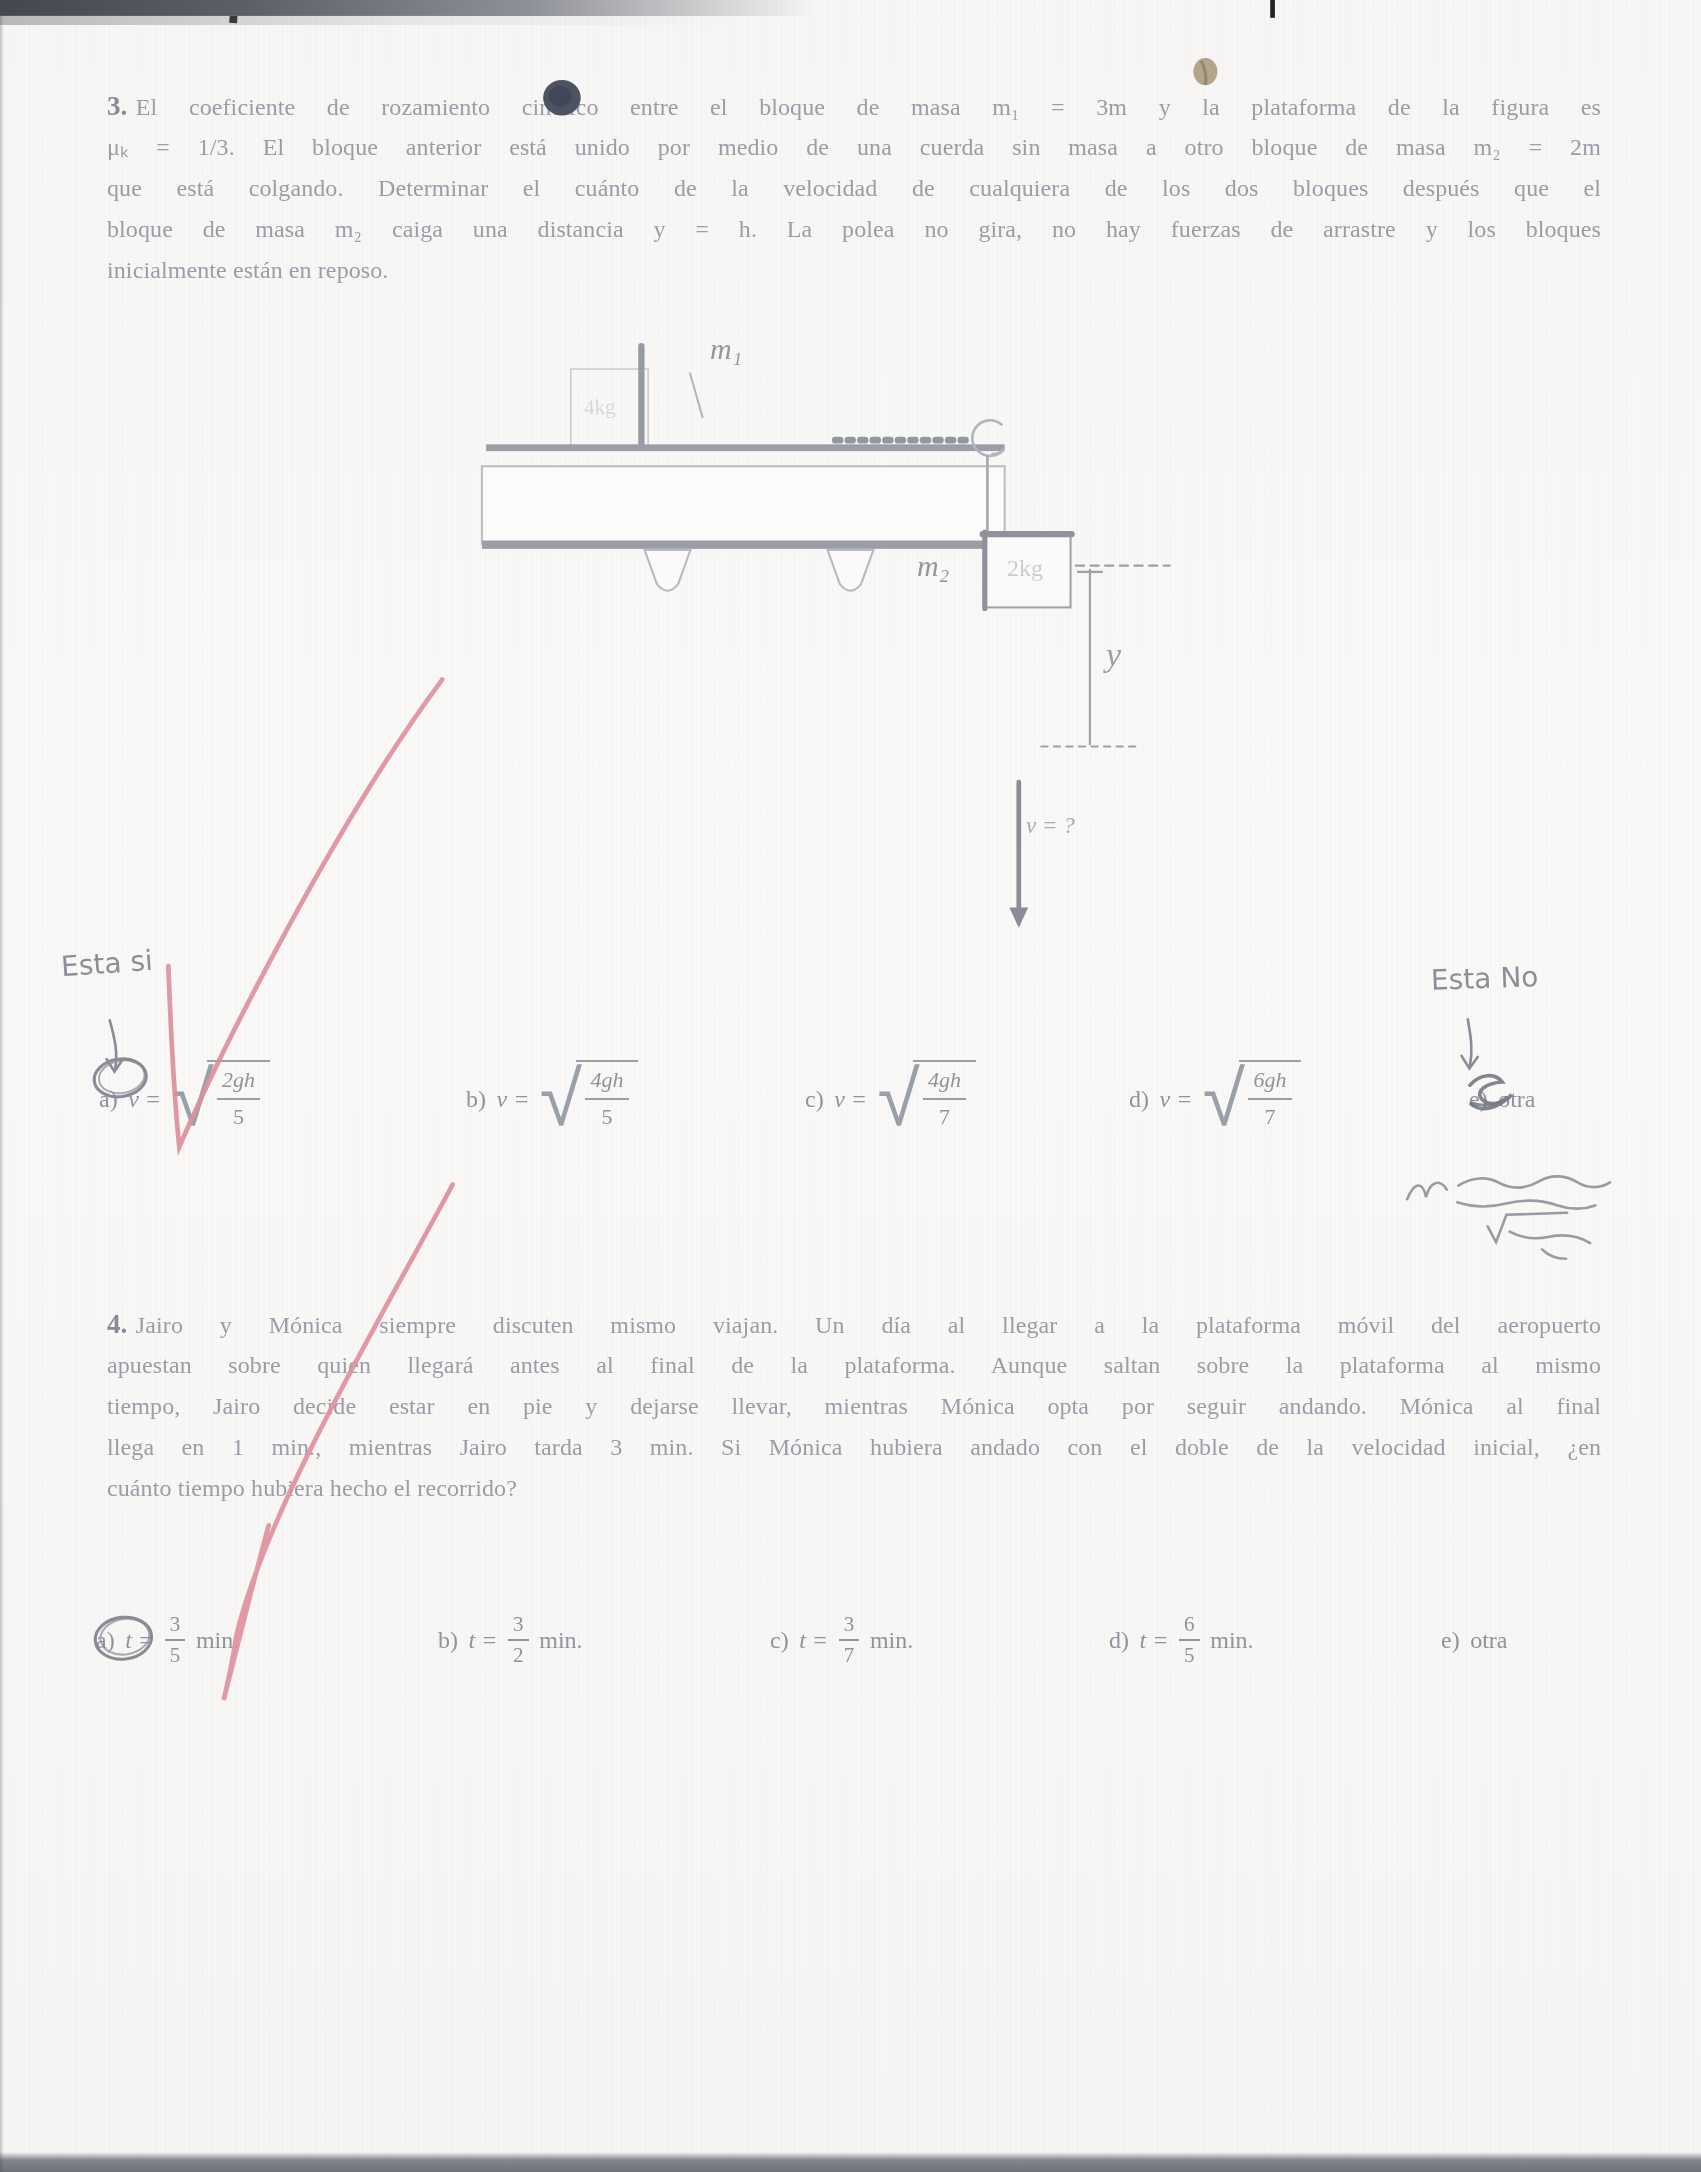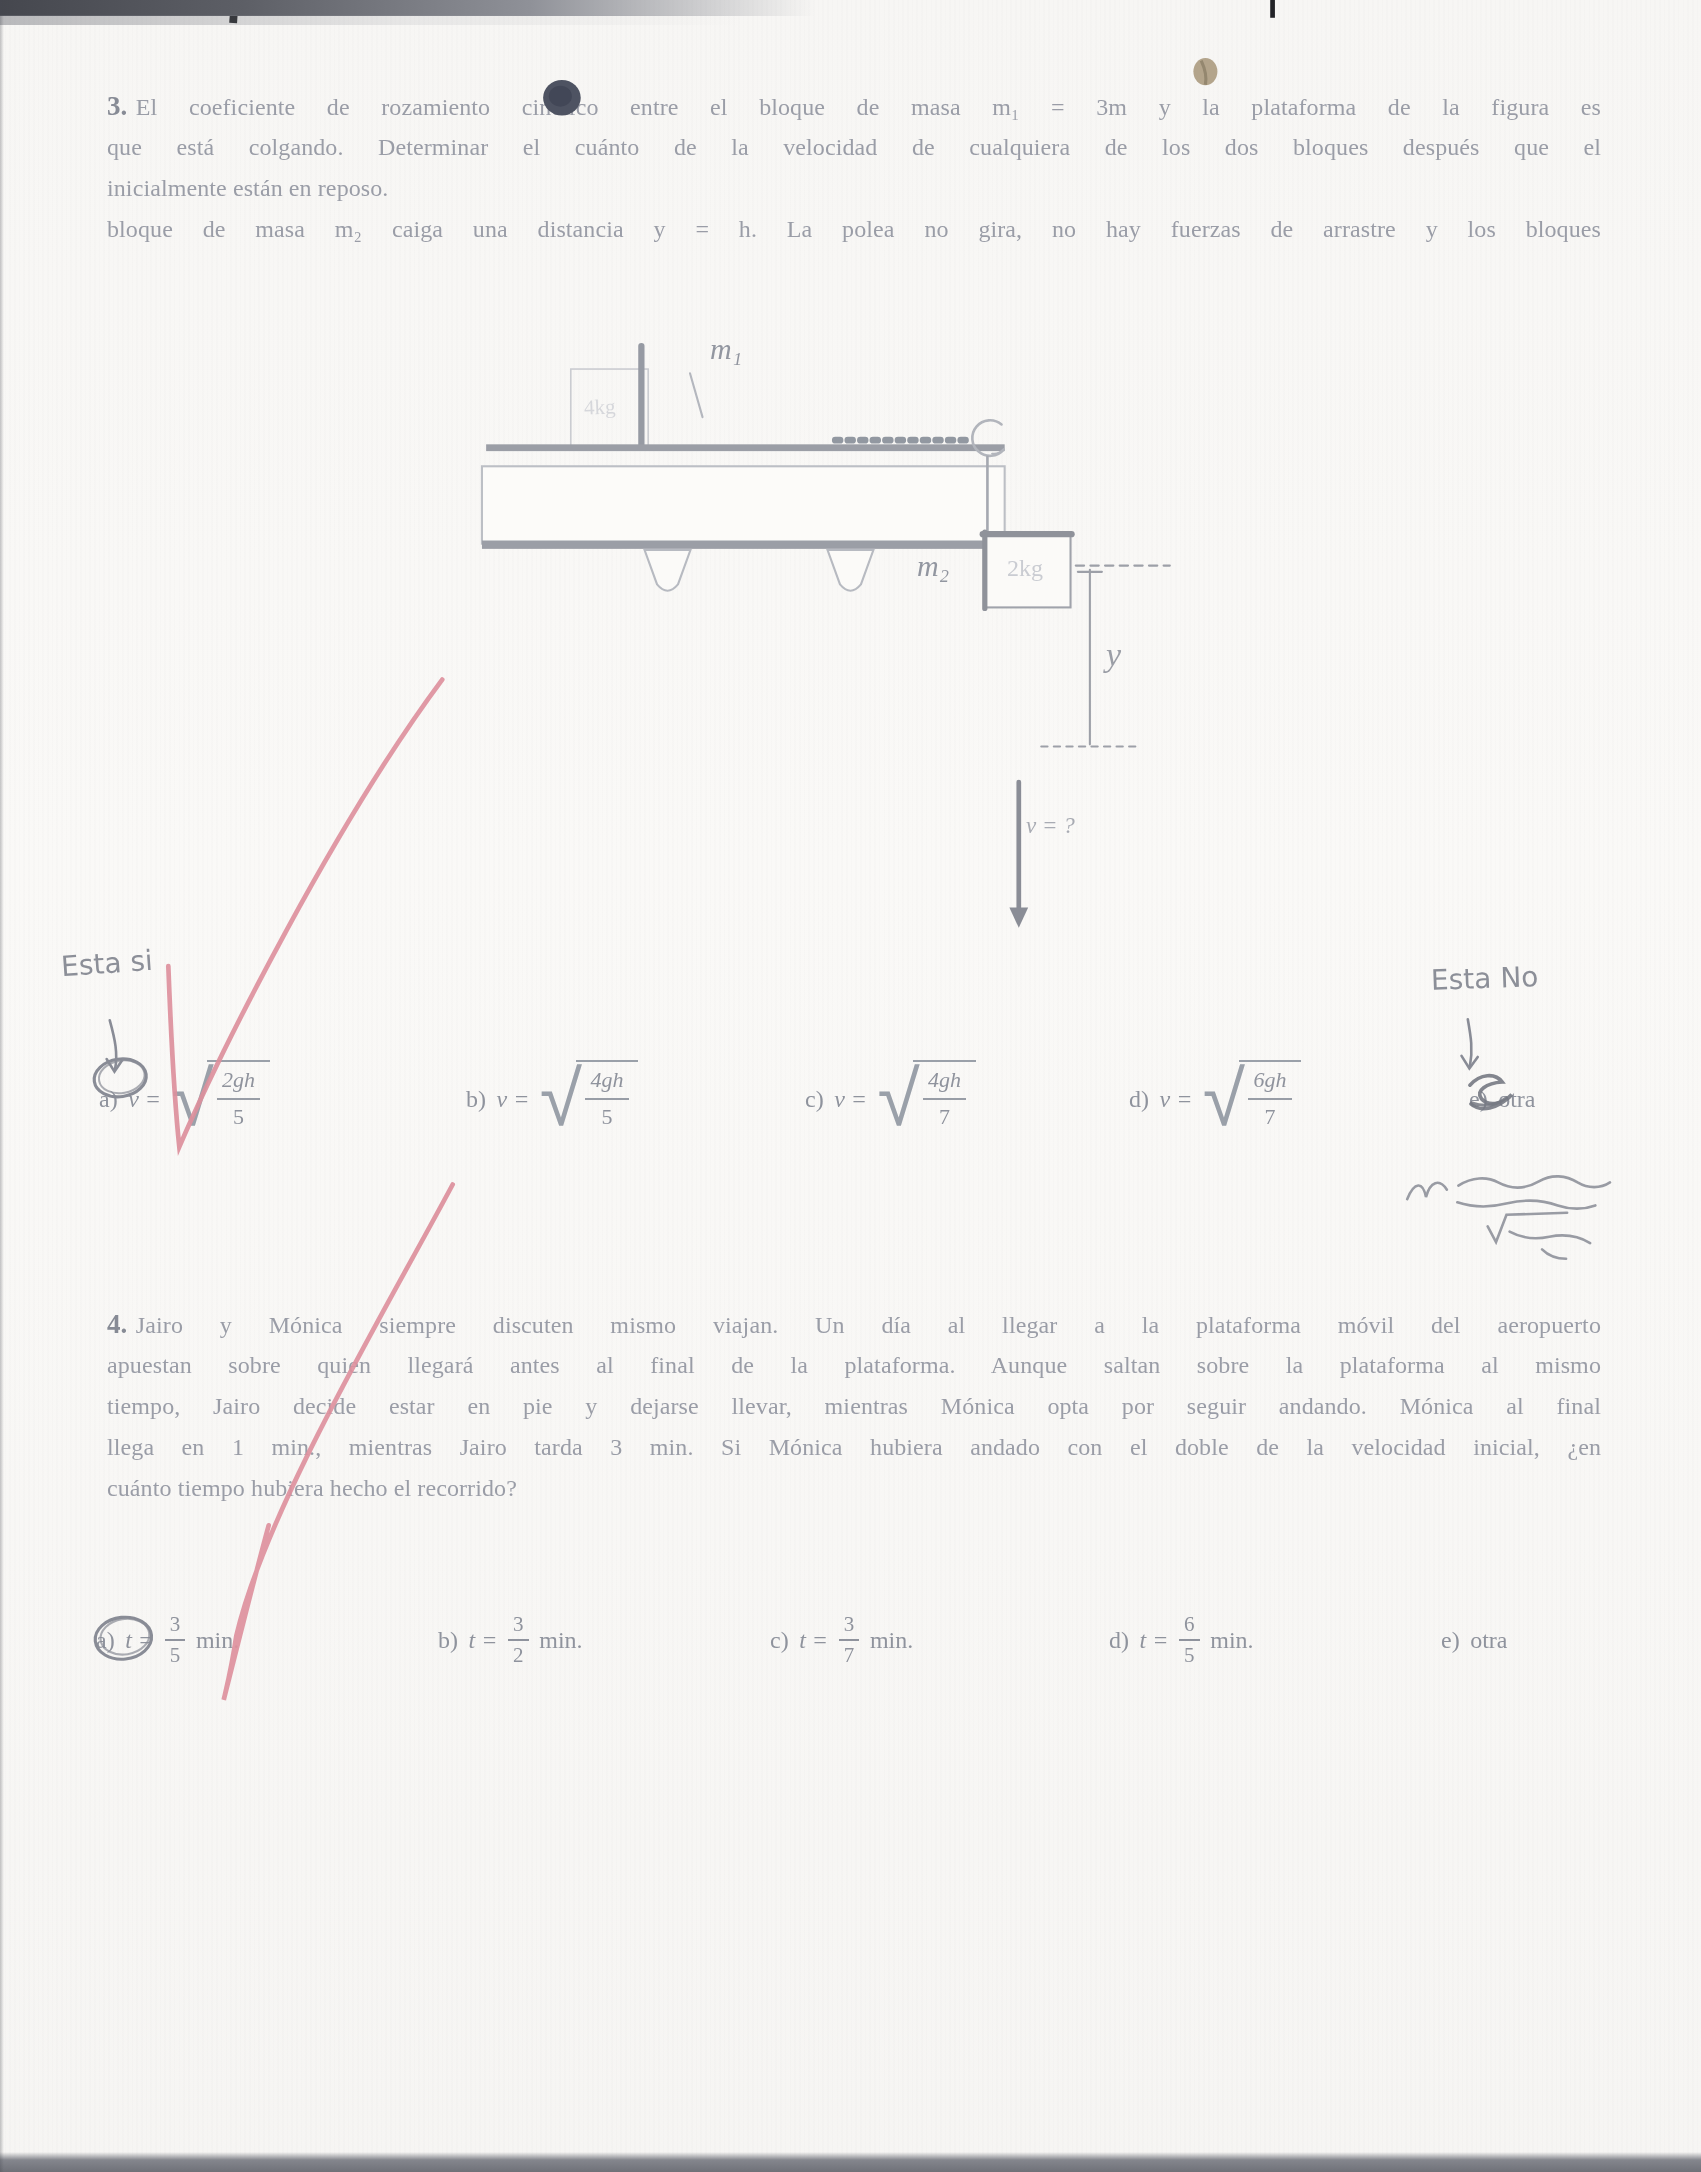--- a/index.html
+++ b/index.html
@@ -50,23 +50,24 @@
   .svgover{position:absolute;inset:0;z-index:5;pointer-events:none;}
   .faint{color:#d6d7db;}
 </style>
 </head>
 <body>
 
 <div class="page">
 
   <div class="para" style="left:107px;top:86px;width:1494px;">
     <div class="pline just"><span class="qnum">3.</span><span>El coeficiente de rozamiento cinético entre el bloque de masa m₁ = 3m y la plataforma de la figura es</span></div>
+    <div class="pline just">μₖ = 1/3. El bloque anterior está unido por medio de una cuerda sin masa a otro bloque de masa m₂ = 2m</div>
     <div class="pline just">que está colgando. Determinar el cuánto de la velocidad de cualquiera de los dos bloques después que el</div>
+    <div class="pline just">bloque de masa m₂ caiga una distancia y = h. La polea no gira, no hay fuerzas de arrastre y los bloques</div>
     <div class="pline">inicialmente están en reposo.</div>
-    <div class="pline just">bloque de masa m₂ caiga una distancia y = h. La polea no gira, no hay fuerzas de arrastre y los bloques</div>
   </div>
 
   <div class="lbl math-it" style="left:670px;top:332px;font-size:30px;color:#9296a0;margin-left:40px;">m₁</div>
   <div class="lbl faint" style="left:584px;top:395px;font-size:21px;transform:rotate(-2deg);">4kg</div>
   <div class="lbl math-it" style="left:917px;top:549px;font-size:30px;color:#9296a0;">m₂</div>
   <div class="lbl" style="left:1007px;top:555px;font-size:24px;color:#caccd2;">2kg</div>
   <div class="lbl math-it" style="left:1106px;top:636px;font-size:34px;color:#9b9ea6;">y</div>
   <div class="lbl math-it" style="left:1026px;top:813px;font-size:23px;color:#a8abb3;">v = ?</div>
 
   <div class="hand" style="left:61px;top:947px;transform:rotate(-4deg);">Esta si</div>

